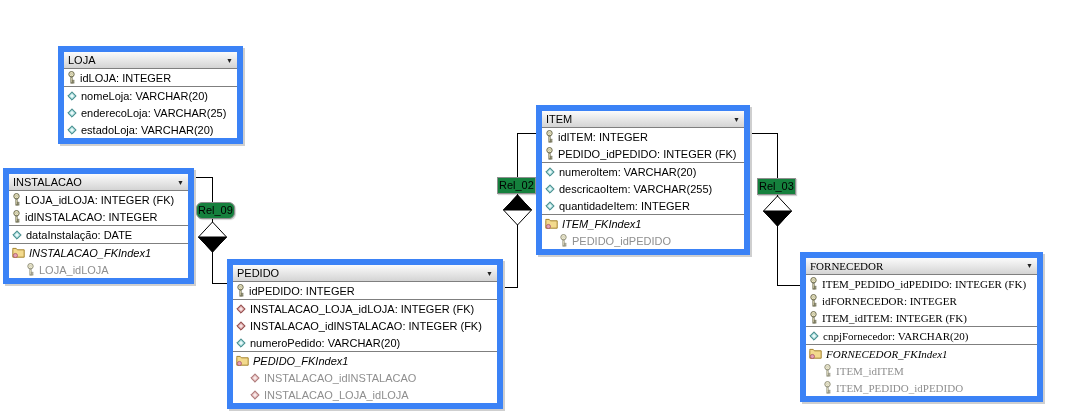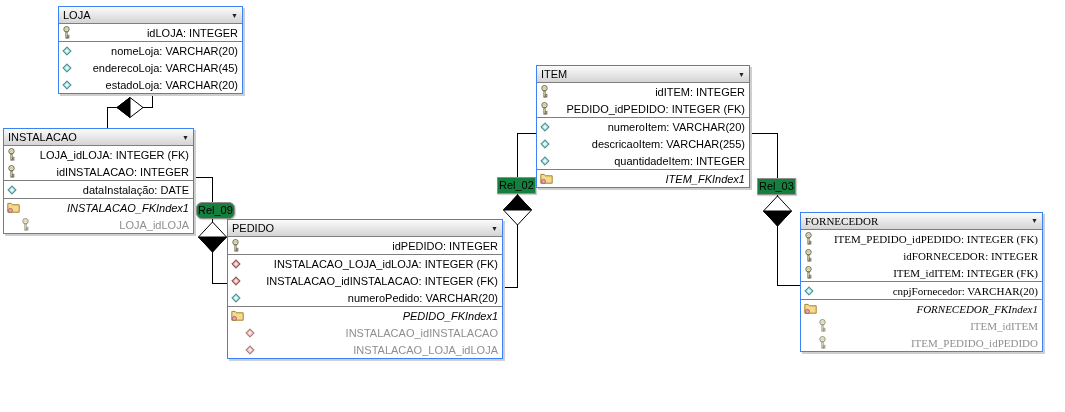--- a/index.html
+++ b/index.html
@@ -8,32 +8,32 @@
     font-family:"Liberation Sans","DejaVu Sans",sans-serif;font-size:11px;color:#000;
   }
   #connector-layer{position:absolute;left:0;top:0;z-index:1;}
   .rel-label{
     position:absolute;z-index:2;height:15px;line-height:15px;padding:0 1px;
     background:#15803d;border:1px solid #8f8f8f;box-shadow:1px 1px 1px rgba(0,0,0,.18);
     white-space:nowrap;
   }
   .table{
     position:absolute;z-index:3;box-sizing:border-box;background:#ffffff;
-    border:1px solid #3b82f6;box-shadow:2px 2px 0 #cfcfcf;
+    border:6px solid #3b82f6;box-shadow:2px 2px 0 #cfcfcf;margin-top:40px;
   }
   .t-header{
     height:16px;display:flex;align-items:center;padding:0 4px 0 4px;
     background:linear-gradient(#fbfbfb,#d4d4d4);border-bottom:1px solid #7f7f7f;
     white-space:nowrap;
   }
   .t-arrow{margin-left:auto;font-size:7px;color:#222;line-height:1;}
   .t-section.attrs,.t-section.index{border-top:1px solid #7f7f7f;}
   .t-row{
     height:17px;display:flex;align-items:center;gap:4px;padding:0 4px 0 3px;
-    white-space:nowrap;overflow:hidden;justify-content:space-between;
+    white-space:nowrap;overflow:hidden;
   }
   .t-row .icn{display:inline-flex;flex:0 0 auto;align-items:center;}
   .t-row.index-title{font-style:italic;}
   .t-row.sub{padding-left:17px;color:#8f8f8f;}
   .t-row.sub .icn{opacity:.75;}
 </style>
 </head>
 <body>
 
 <div id="canvas">
@@ -101,21 +101,21 @@
             </span>
             <span>nomeLoja: VARCHAR(20)</span>
           </div>
           <div class="t-row">
             <span class="icn">
               <svg width="10" height="10" viewBox="0 0 10 10">
                 <path d="M5 0.8 L9.2 5 L5 9.2 L0.8 5 Z" fill="#8cc8c8" stroke="#3f8585"></path>
                 <path d="M5 2.8 L7.2 5 L5 7.2 L2.8 5 Z" fill="#eafafa"></path>
               </svg>
             </span>
-            <span>enderecoLoja: VARCHAR(45)</span>
+            <span>enderecoLoja: VARCHAR(25)</span>
           </div>
           <div class="t-row">
             <span class="icn">
               <svg width="10" height="10" viewBox="0 0 10 10">
                 <path d="M5 0.8 L9.2 5 L5 9.2 L0.8 5 Z" fill="#8cc8c8" stroke="#3f8585"></path>
                 <path d="M5 2.8 L7.2 5 L5 7.2 L2.8 5 Z" fill="#eafafa"></path>
               </svg>
             </span>
             <span>estadoLoja: VARCHAR(20)</span>
           </div>
@@ -328,20 +328,32 @@
         <div class="t-section index">
           <div class="t-row index-title">
             <span class="icn">
               <svg width="13" height="11" viewBox="0 0 13 11">
                 <path d="M0.8 2.6 L0.8 1.4 L4.2 1.4 L5.4 2.8 L12.2 2.8 L12.2 10.2 L0.8 10.2 Z" fill="#f3da8d" stroke="#a5842e"></path>
                 <circle cx="3.4" cy="8.5" r="2.1" fill="#e4a0b4" stroke="#a04a5e" stroke-width="0.7"></circle>
               </svg>
             </span>
             <span>ITEM_FKIndex1</span>
           </div>
+          <div class="t-row sub">
+            <span class="icn">
+              <svg width="9" height="13" viewBox="0 0 9 13">
+                <circle cx="4.5" cy="3.2" r="2.7" fill="#efe8c0" stroke="#6b6b52"></circle>
+                <circle cx="4.5" cy="3.2" r="0.9" fill="#fffdf0" stroke="#9a9a7a" stroke-width="0.6"></circle>
+                <rect x="3.8" y="5.8" width="1.4" height="6.4" fill="#efe8c0" stroke="#6b6b52" stroke-width="0.7"></rect>
+                <rect x="5.2" y="9.2" width="1.8" height="1.1" fill="#efe8c0" stroke="#6b6b52" stroke-width="0.7"></rect>
+                <rect x="5.2" y="11.1" width="1.8" height="1.0" fill="#efe8c0" stroke="#6b6b52" stroke-width="0.7"></rect>
+              </svg>
+            </span>
+            <span>PEDIDO_idPEDIDO</span>
+          </div>
         </div>
       </div>
       <div class="table" id="table-FORNECEDOR" style="left: 800px; top: 212px; width: 243px; font-family: Liberation Serif, serif;">
         <div class="t-header">
           <span>FORNECEDOR</span>
           <span class="t-arrow">▼</span>
         </div>
         <div class="t-section pk">
           <div class="t-row">
             <span class="icn">

